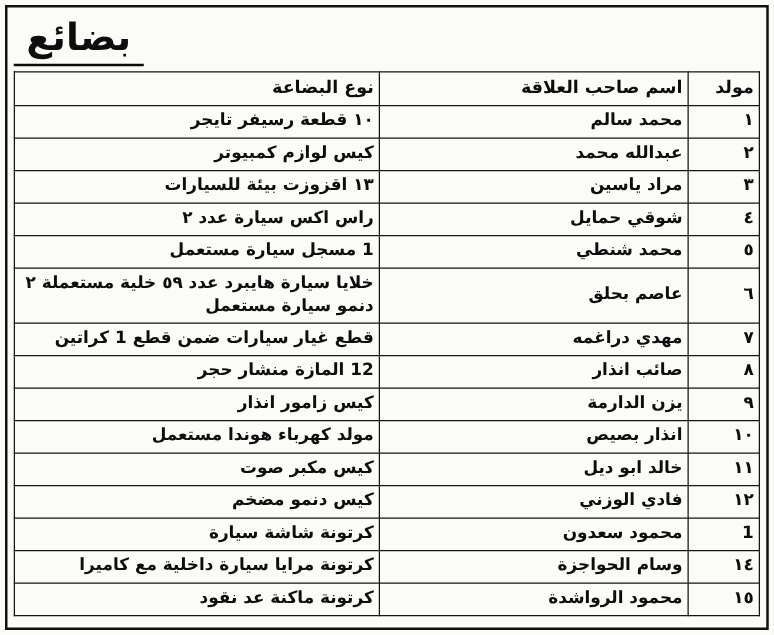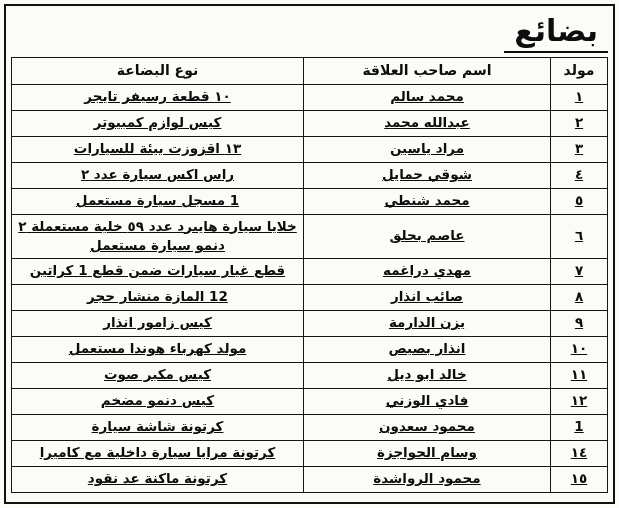--- a/index.html
+++ b/index.html
@@ -17,56 +17,55 @@
     overflow: hidden;
   }
   .frame {
     position: absolute;
     top: 4px; left: 4px; right: 4px; bottom: 4px;
     border: 2px solid #111;
     box-sizing: border-box;
     padding: 4px 5px 0 5px;
   }
   .title-wrap {
-    text-align: right;
+    text-align: left;
     padding: 2px 0 4px 0;
   }
   .doc-title {
     display: inline-block;
     font-size: 30px;
     font-weight: bold;
     color: #0d0d0d;
     line-height: 1.25;
     border-bottom: 2px solid #0d0d0d;
     padding: 0 10px 1px 10px;
   }
   table.goods-table {
     width: 100%;
     border-collapse: collapse;
     table-layout: fixed;
   }
   table.goods-table th,
   table.goods-table td {
     border: 1.6px solid #151515;
-    text-align: center;
+    text-align: right;
     vertical-align: middle;
     font-weight: bold;
     color: #0d0d0d;
     padding: 2px 4px;
     font-size: 13.5px;
     line-height: 1.45;
     overflow: hidden;
   }
   table.goods-table th {
     height: 22px;
     font-size: 14px;
   }
   table.goods-table td {
     height: 21px;
-    text-decoration: underline;
   }
   col.col-number { width: 57px; }
   col.col-name   { width: 247px; }
   col.col-goods  { width: auto; }
 </style>
 </head>
 <body>
 
 <div class="page">
   <div class="frame">

